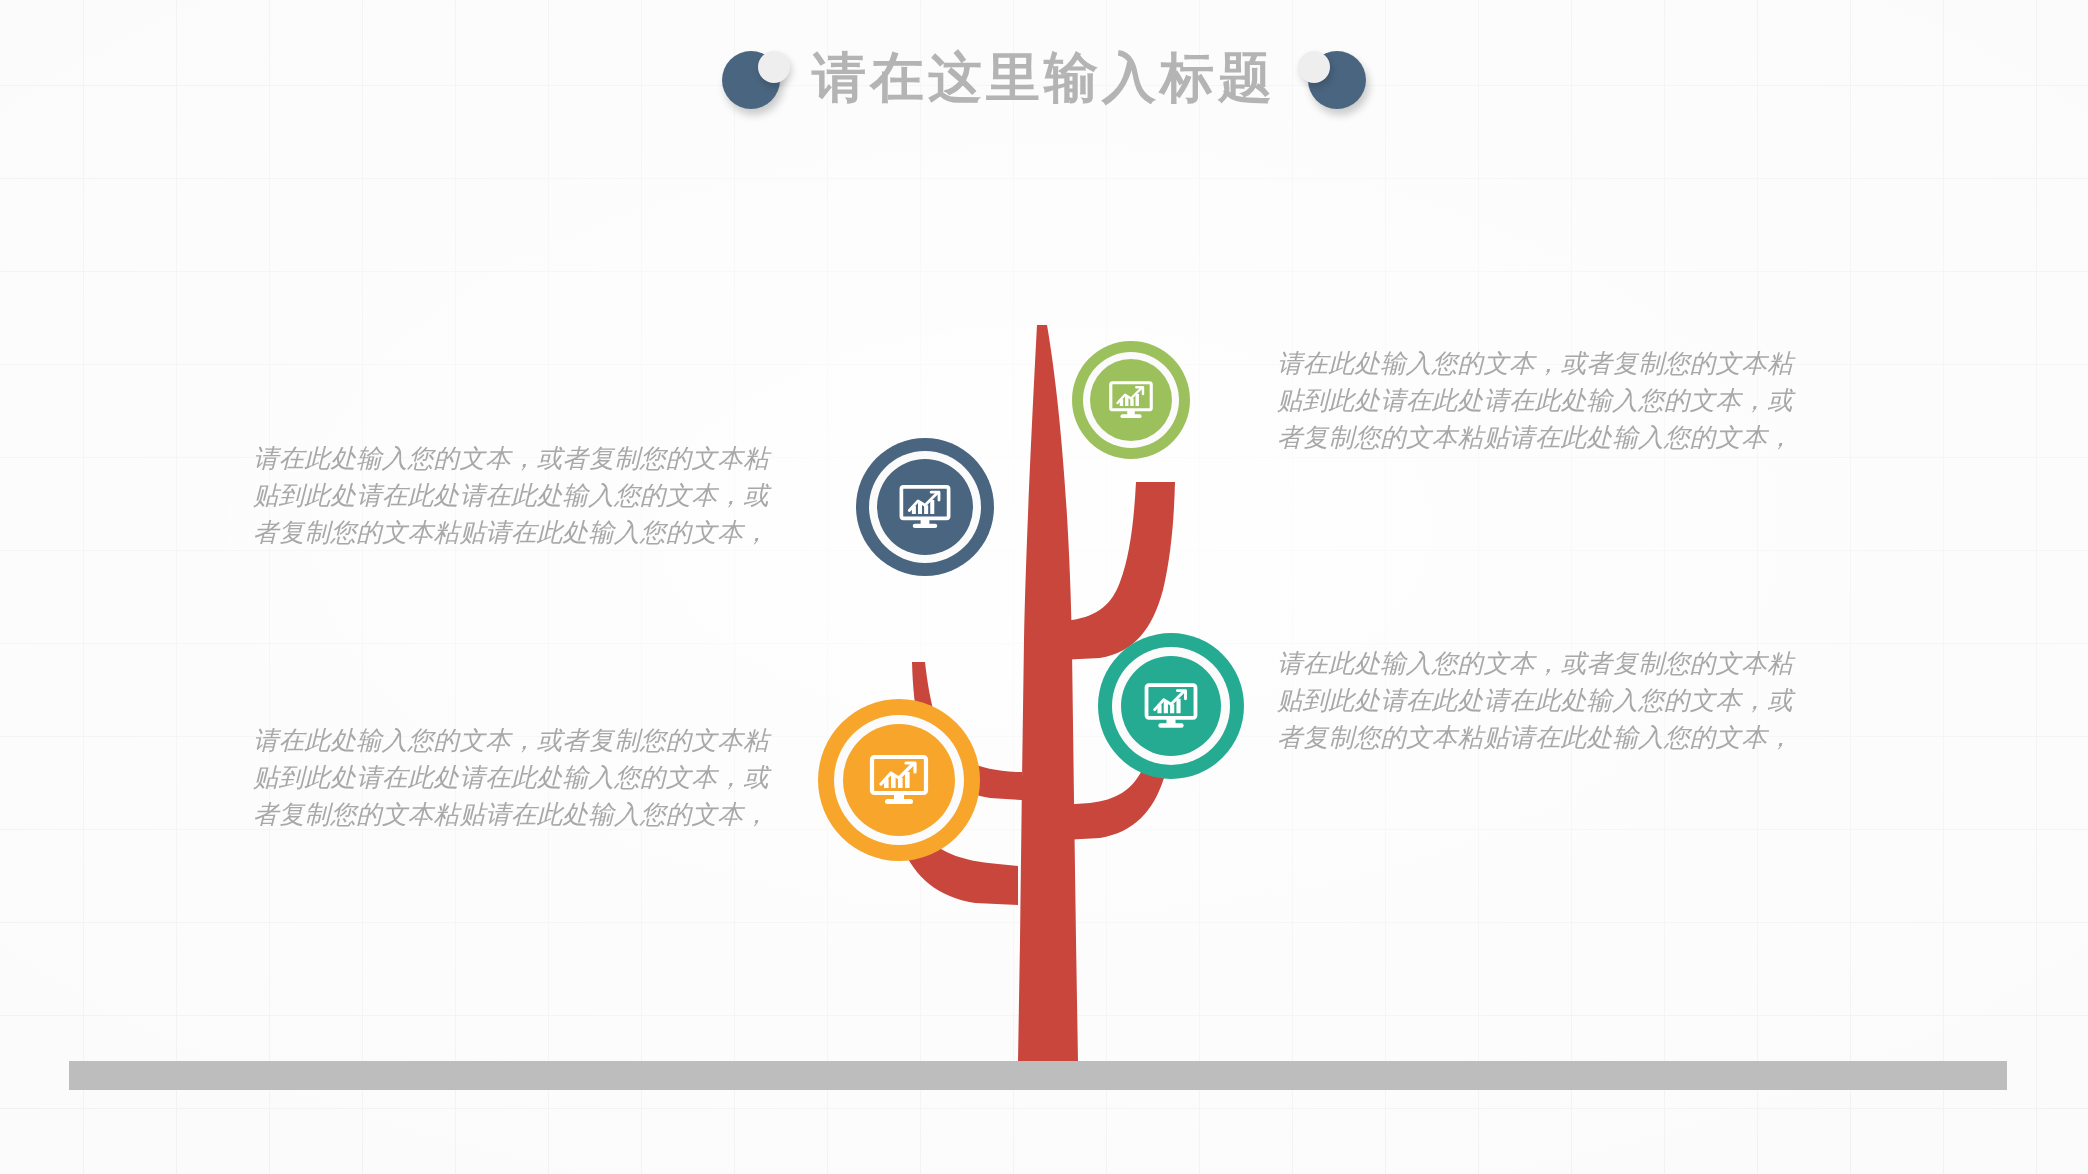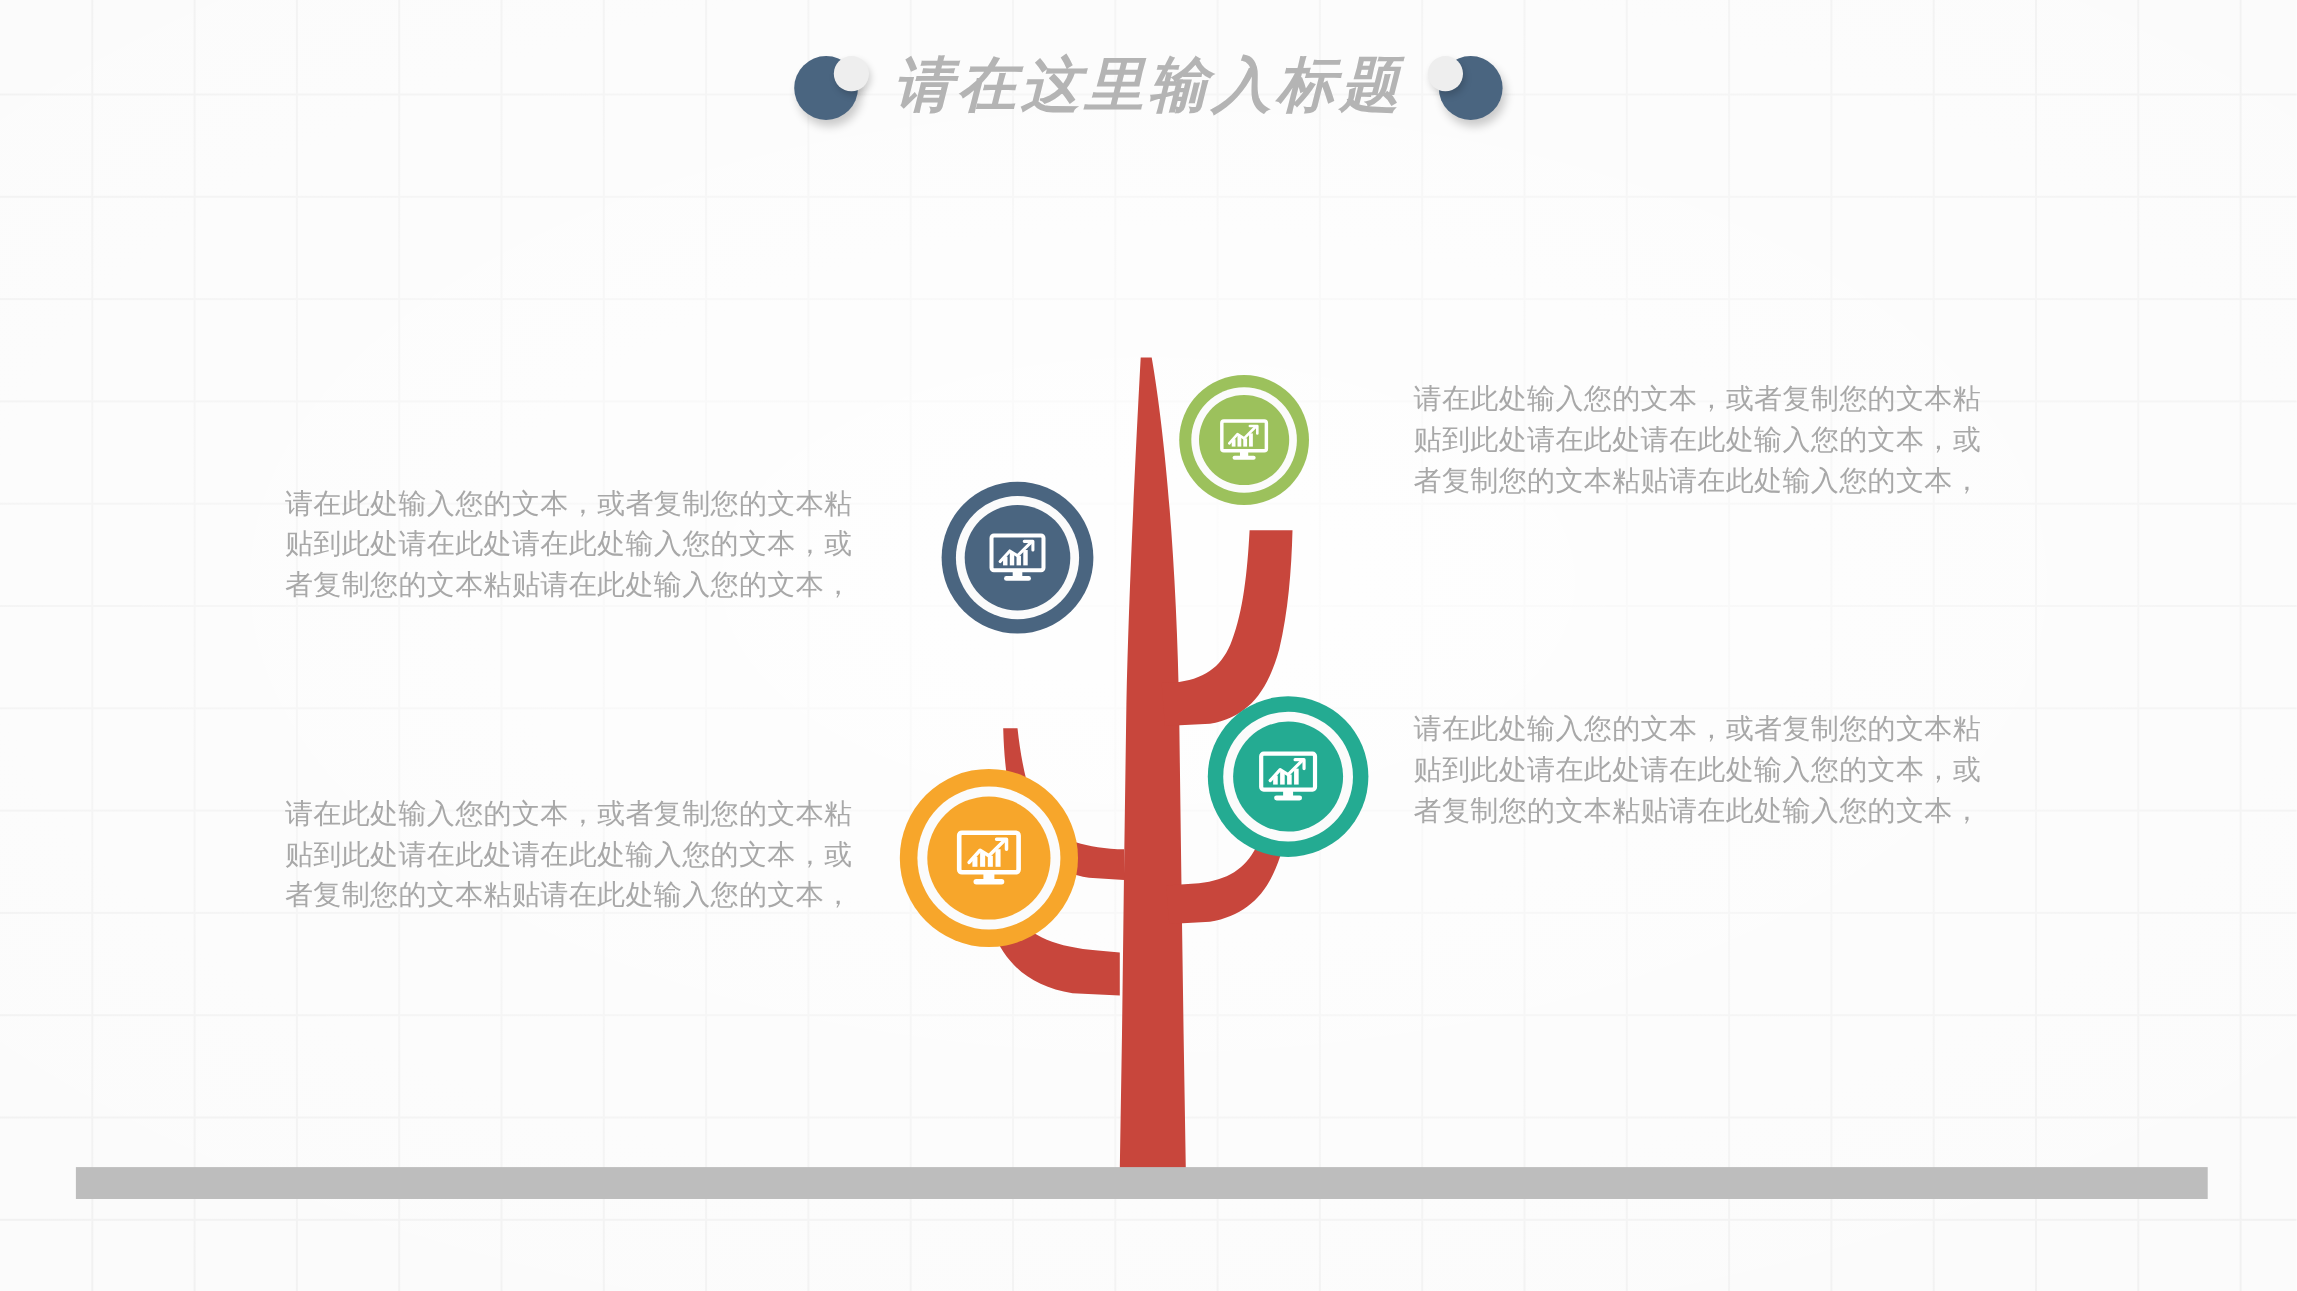--- a/index.html
+++ b/index.html
@@ -42,21 +42,20 @@
   #header {
     position: absolute;
     top: 32px;
     left: 0;
     width: 100%;
     height: 90px;
     display: flex;
     align-items: center;
     justify-content: center;
     gap: 22px;
-    font-style: italic;
   }
   .deco {
     position: relative;
     width: 68px;
     height: 68px;
     flex: none;
   }
   .deco .big {
     position: absolute;
     width: 58px;
@@ -138,21 +137,21 @@
 
   
   .textblock {
     position: absolute;
     color: #a8a8a8;
     font-size: 25.5px;
     line-height: 1.46;
     letter-spacing: 0.3px;
     font-family: "DejaVu Sans", "Liberation Sans", sans-serif;
   }
-  .t-left { text-align: center; }
+  .t-left { text-align: left; font-style: italic; }
   #text-tl { left: 253px; top: 440px; width: 528px; }
   #text-bl { left: 253px; top: 722px; width: 528px; }
   #text-tr { left: 1277px; top: 345px; width: 532px; }
   #text-br { left: 1277px; top: 645px; width: 532px; }
 </style>
 </head>
 <body>
 
 <div id="slide">
 

